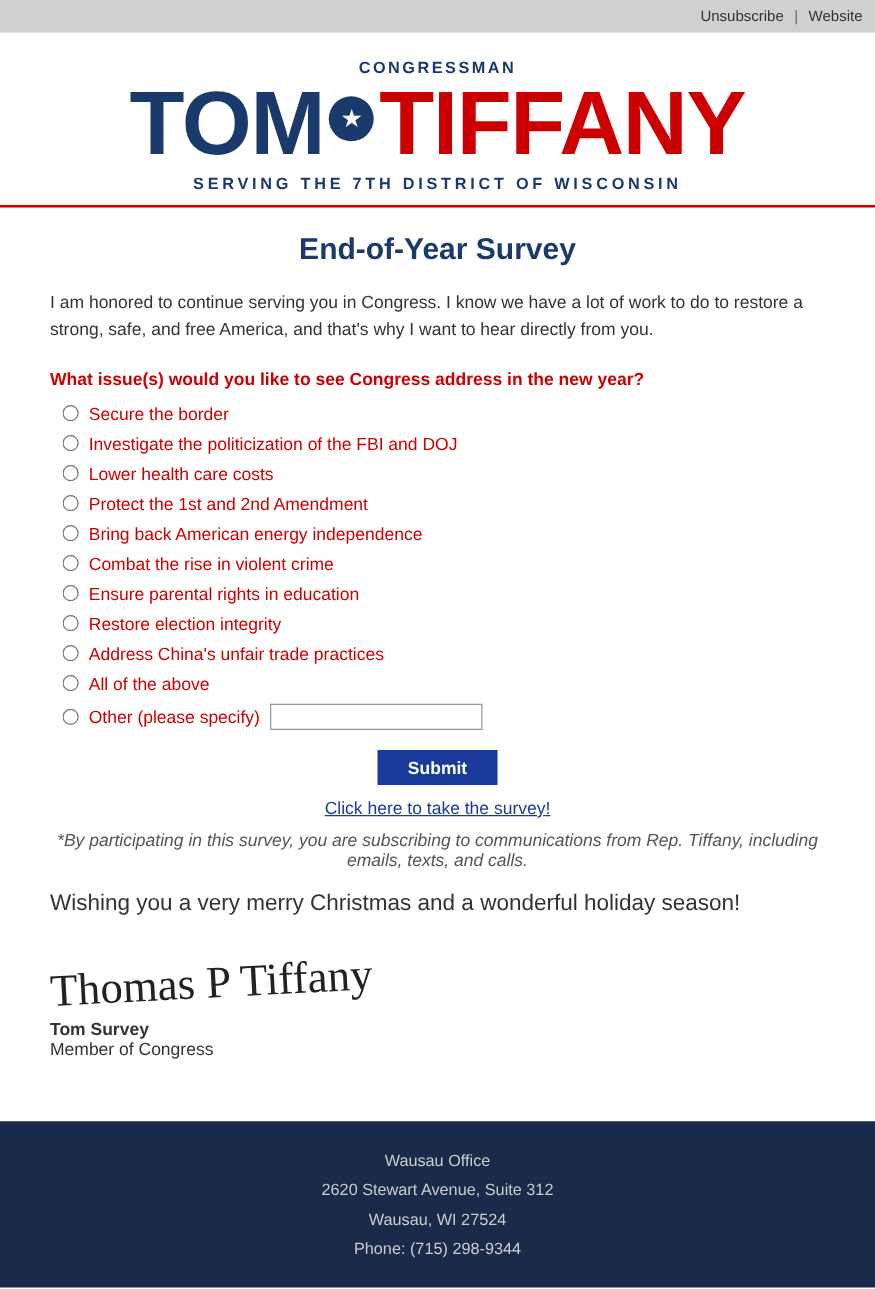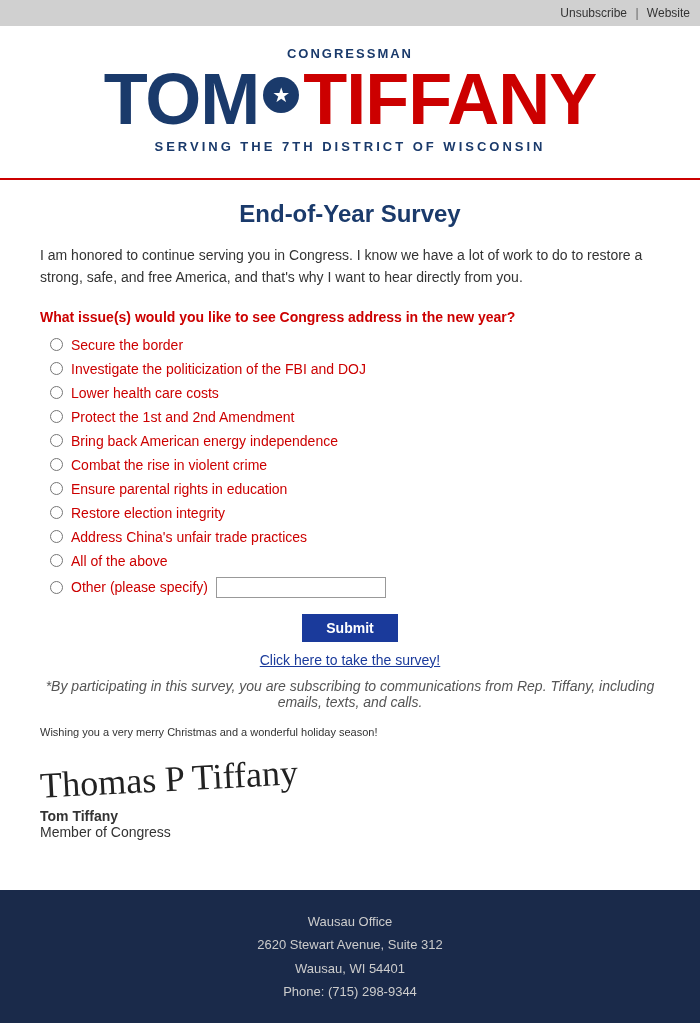--- a/index.html
+++ b/index.html
@@ -27,21 +27,21 @@
     .top-bar a {
       color: #333;
       text-decoration: none;
     }
     .top-bar span {
       margin: 0 5px;
       color: #666;
     }
     .header {
       text-align: center;
-      padding: 20px 40px 24px;
+      padding: 20px 40px 10px;
       border-bottom: 2px solid #cc0000;
     }
     .congressman-text {
       font-size: 13px;
       font-weight: bold;
       color: #1a3a6b;
       letter-spacing: 2px;
       display: block;
       margin-bottom: 2px;
     }
@@ -163,22 +163,22 @@
     }
     .disclaimer {
       text-align: center;
       font-size: 14px;
       color: #555;
       font-style: italic;
       margin: 8px 0 16px;
     }
     .holiday-text {
       color: #333;
-      margin-bottom: 20px;
-      font-size: 11px;
+      margin-bottom: 32px;
+      font-size: 18px;
     }
     .signature-block {
       margin-bottom: 10px;
     }
     .signature-img {
       font-family: 'Brush Script MT', cursive, Georgia;
       font-size: 36px;
       color: #222;
       display: block;
       margin-bottom: 4px;
@@ -306,32 +306,32 @@
     <div class="survey-link">
       <a href="#">Click here to take the survey!</a>
     </div>
 
     <p class="disclaimer">*By participating in this survey, you are subscribing to communications from Rep. Tiffany, including emails, texts, and calls.</p>
 
     <p class="holiday-text">Wishing you a very merry Christmas and a wonderful holiday season!</p>
 
     <div class="signature-block">
       <span class="signature-img">Thomas P Tiffany</span>
-      <span class="signatory-name">Tom Tiffany</span>
+      <span class="signatory-name">Tom Survey</span>
       <span class="signatory-title">Member of Congress</span>
     </div>
 
   </div>
 
   <div class="footer">
     <div class="footer-columns">
       <div class="footer-col">
         <div>Wausau Office</div>
         <div>2620 Stewart Avenue, Suite 312</div>
-        <div>Wausau, WI  54401</div>
+        <div>Wausau, WI  27524</div>
         <div>Phone: (715) 298-9344</div>
       </div>
     </div>
   </div>
 
   <div class="bottom-note">
     <div>Please do not reply to this email. This mailbox is not monitored.</div>
 
   </div>
 

